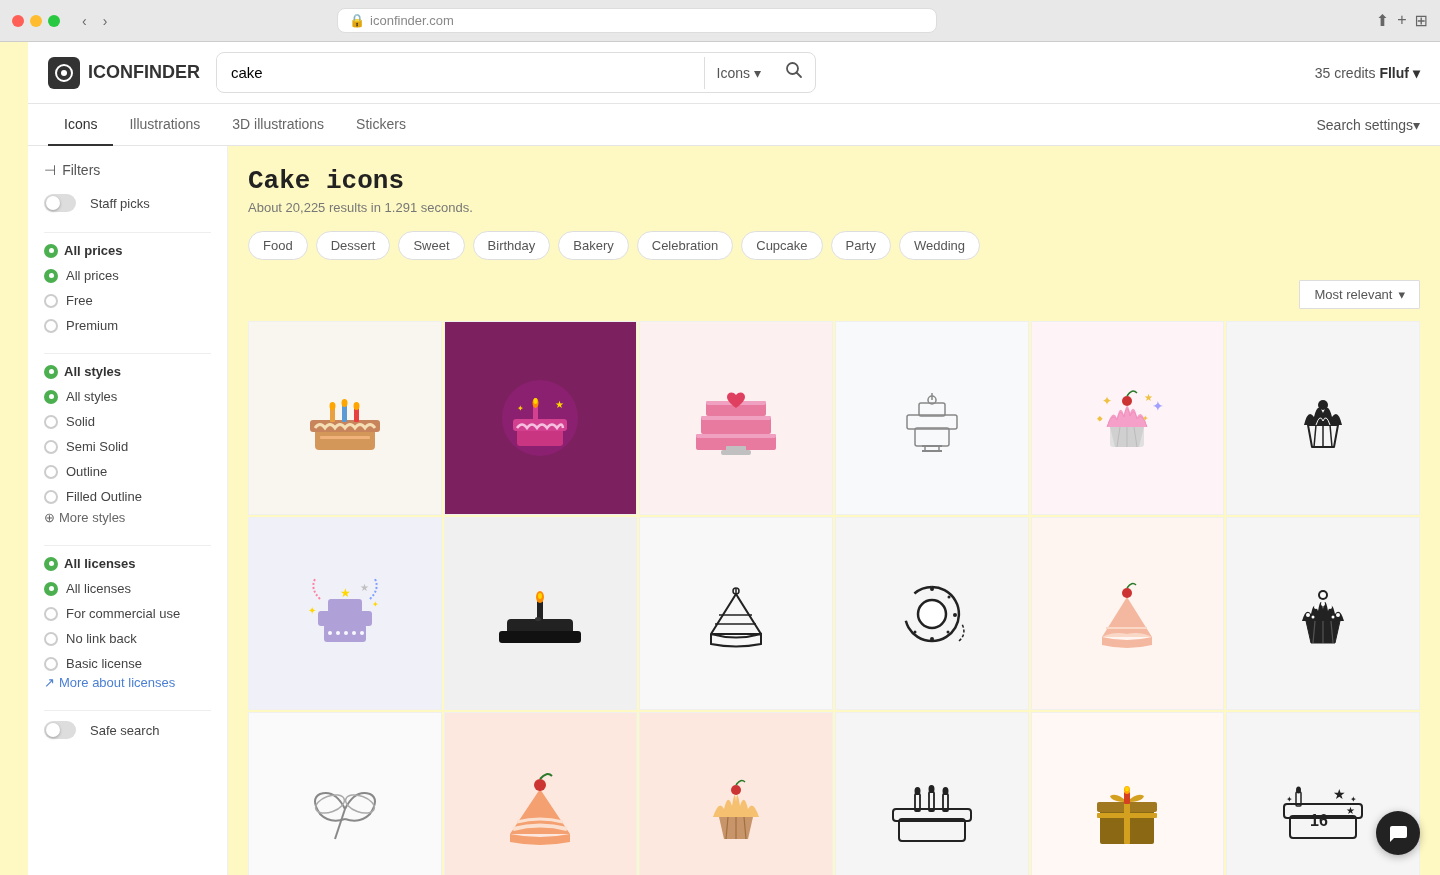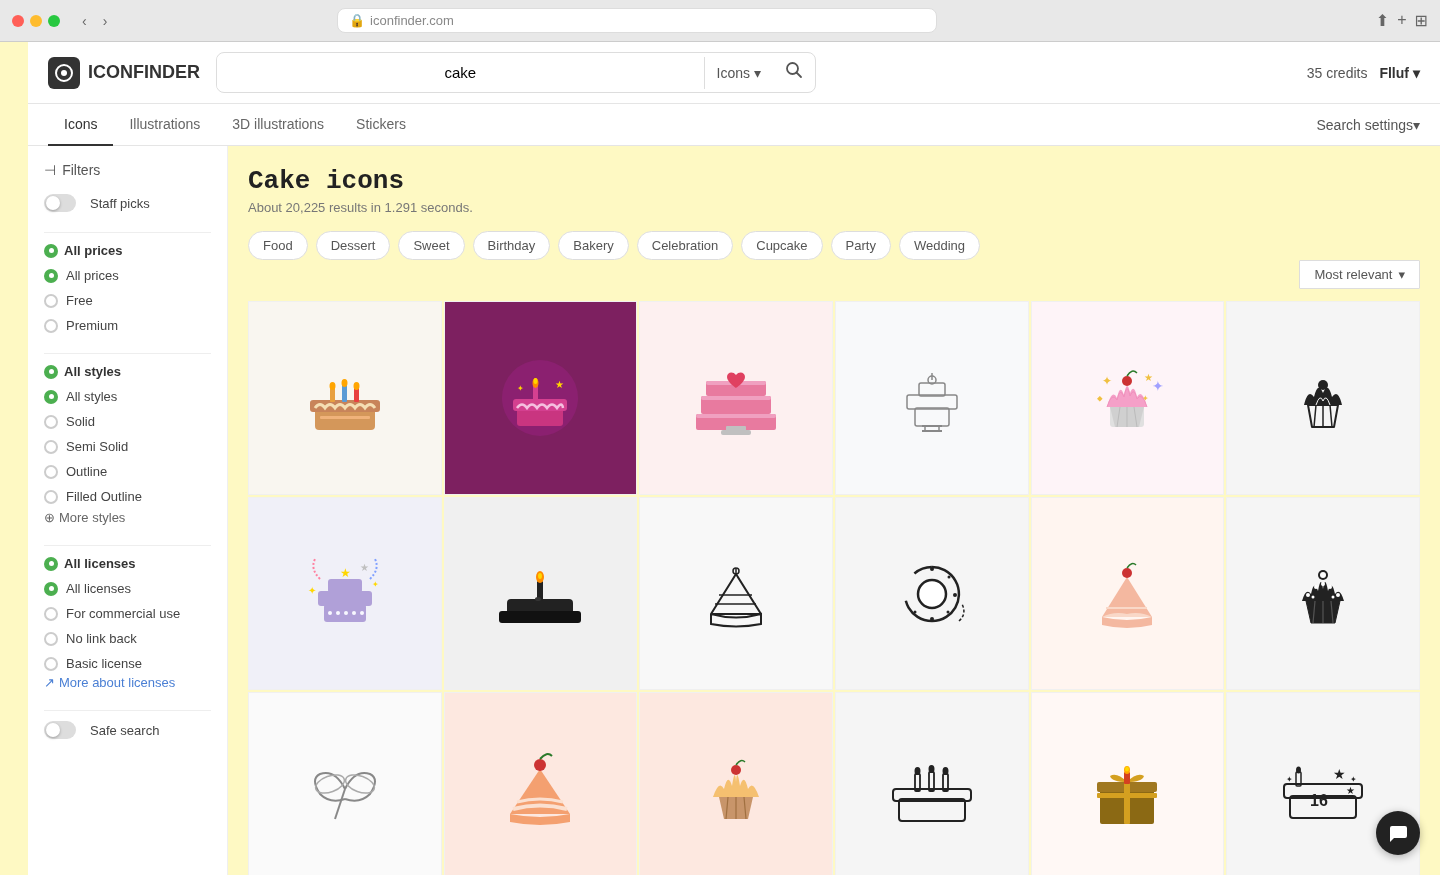--- a/index.html
+++ b/index.html
@@ -19,24 +19,24 @@
     .browser-actions { display: flex; gap: 8px; margin-left: auto; color: #666; font-size: 16px; }
 
     
     .app { display: flex; flex-direction: column; height: calc(875px - 41px); background: #fef9c3; padding-left: 28px; }
 
     
     .header { display: flex; align-items: center; padding: 10px 20px; border-bottom: 1px solid #e5e5e5; gap: 16px; background: white; }
     .logo { display: flex; align-items: center; gap: 8px; font-size: 18px; font-weight: 700; color: #333; text-decoration: none; white-space: nowrap; }
     .logo-icon { width: 32px; height: 32px; background: #333; border-radius: 6px; display: flex; align-items: center; justify-content: center; color: white; font-size: 16px; }
     .search-bar { flex: 1; display: flex; align-items: center; border: 1.5px solid #ddd; border-radius: 8px; overflow: hidden; max-width: 600px; }
-    .search-input { flex: 1; border: none; outline: none; padding: 8px 14px; font-size: 15px; text-align: center; }
+    .search-input { flex: 1; border: none; outline: none; padding: 8px 14px; font-size: 15px; }
     .search-type { display: flex; align-items: center; gap: 4px; padding: 8px 12px; border-left: 1px solid #ddd; font-size: 14px; color: #555; cursor: pointer; white-space: nowrap; }
     .search-submit { background: none; border: none; padding: 8px 12px; cursor: pointer; color: #555; font-size: 18px; }
-    .header-right { margin-left: auto; display: flex; align-items: center; gap: 12px; font-size: 14px; }
+    .header-right { margin-left: auto; display: flex; align-items: center; gap: 4px; font-size: 14px; }
     .credits { color: #555; }
     .user-btn { display: flex; align-items: center; gap: 4px; cursor: pointer; color: #333; font-weight: 700; }
 
     
     .tab-nav { display: flex; align-items: center; padding: 0 20px; border-bottom: 1px solid #e5e5e5; background: white; }
     .tab { padding: 12px 16px; font-size: 14px; color: #666; cursor: pointer; border-bottom: 2px solid transparent; margin-bottom: -1px; }
     .tab.active { color: #333; border-bottom: 2px solid #333; font-weight: 500; }
     .search-settings { margin-left: auto; display: flex; align-items: center; font-size: 14px; color: #555; cursor: pointer; padding: 12px 0; }
 
     
@@ -55,21 +55,21 @@
     .radio-dot.selected { border-color: #4CAF50; background: #4CAF50; }
     .radio-dot.selected::after { content: ''; width: 5px; height: 5px; border-radius: 50%; background: white; }
     .section-title { font-size: 13px; font-weight: 600; color: #333; margin-bottom: 10px; display: flex; align-items: center; gap: 6px; }
     .more-styles { font-size: 13px; color: #666; cursor: pointer; display: flex; align-items: center; gap: 4px; margin-top: 6px; }
     .more-link { font-size: 13px; color: #4a7fd4; cursor: pointer; display: flex; align-items: center; gap: 4px; margin-top: 4px; }
 
     
     .content { flex: 1; overflow-y: auto; padding: 20px; }
     .page-title { font-size: 26px; font-weight: 700; color: #222; margin-bottom: 4px; font-family: Liberation Mono, monospace; }
     .result-count { font-size: 13px; color: #777; margin-bottom: 16px; }
-    .tags { display: flex; gap: 8px; flex-wrap: wrap; }
+    .tags { display: flex; gap: 8px; flex-wrap: wrap; margin-bottom: 20px; }
     .tag { padding: 6px 14px; border-radius: 20px; border: 1px solid #ddd; font-size: 13px; color: #555; cursor: pointer; background: white; }
     .sort-bar { display: flex; justify-content: flex-end; margin-bottom: 12px; }
     .sort-btn { display: flex; align-items: center; gap: 6px; padding: 6px 14px; border: 1px solid #ddd; border-radius: 1px; font-size: 13px; color: #555; cursor: pointer; background: white; }
 
     
     .icon-grid { display: grid; grid-template-columns: repeat(6, 1fr); gap: 2px; }
     .icon-cell { background: white; border: 1px solid #f0f0f0; display: flex; align-items: center; justify-content: center; aspect-ratio: 1; cursor: pointer; transition: box-shadow 0.15s; overflow: hidden; position: relative; }
     .icon-cell svg, .icon-cell img { max-width: 75%; max-height: 75%; }
 
     

